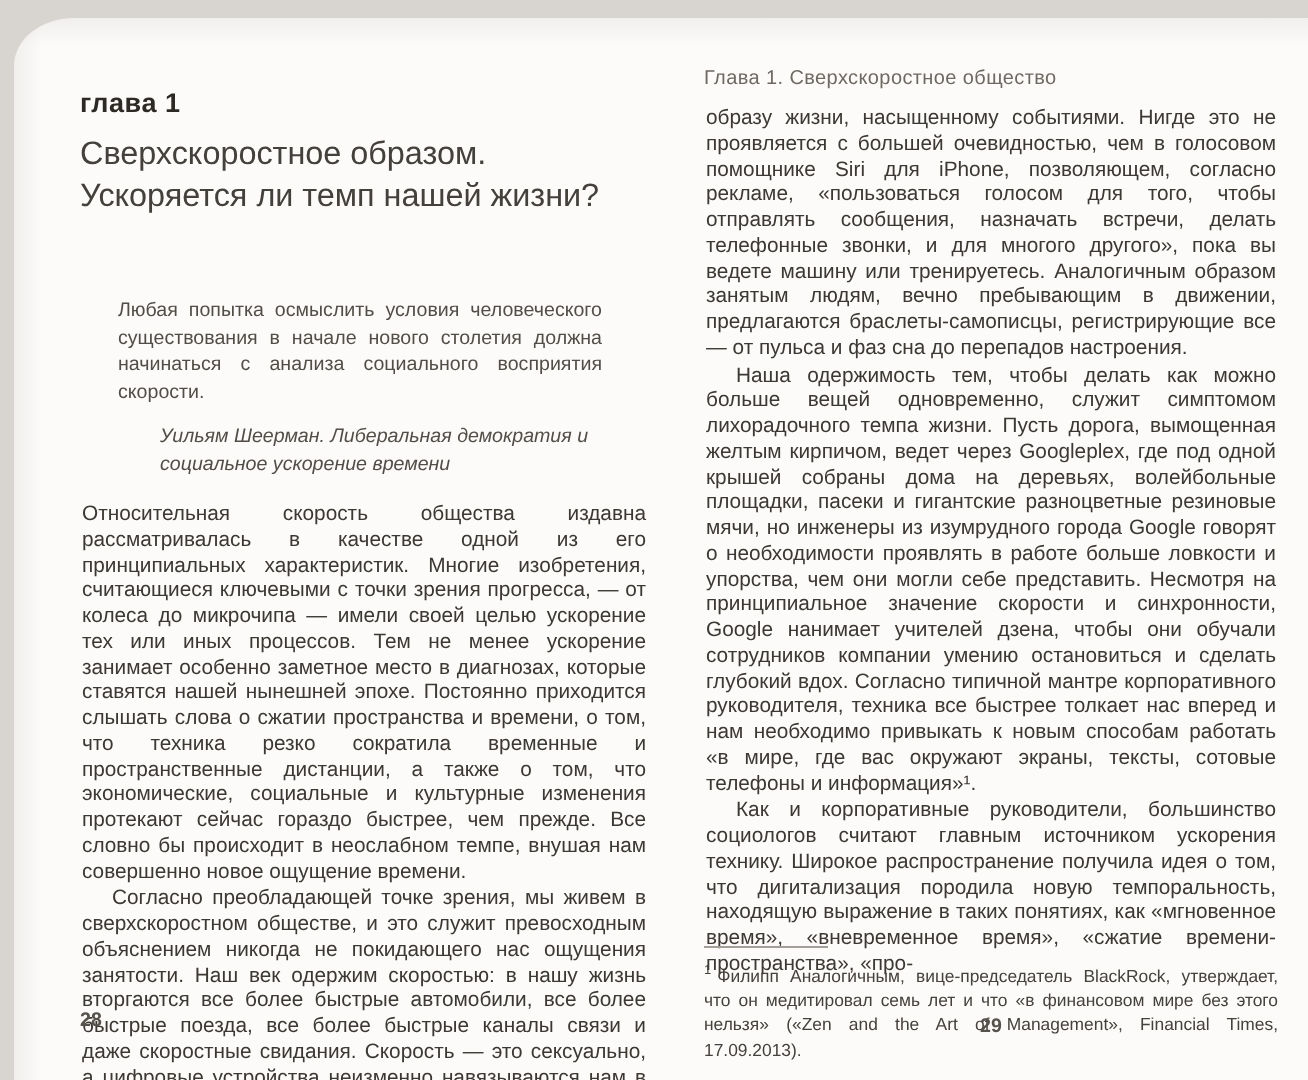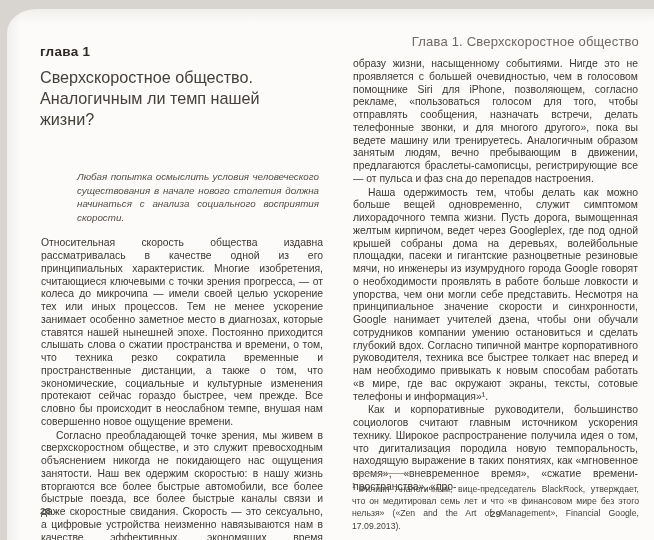--- a/index.html
+++ b/index.html
@@ -46,23 +46,22 @@
   }
   .chapter-title {
     margin-top: 8px;
     width: 262px;
     font-size: 16.2px;
     line-height: 21px;
     font-weight: normal;
     color: #44403b;
   }
   .epigraph {
-    margin: 40px 0 0 37px;
+    margin: 40px 0 0 19px;
     width: 242px;
-    font-style: italic;
     font-size: 9.8px;
     line-height: 13.6px;
     text-align: justify;
     color: #524d47;
   }
   .attribution {
     margin: 9px 0 0 40px;
     width: 230px;
     font-style: italic;
     font-size: 9.8px;
@@ -80,22 +79,21 @@
   .body-text p + p { text-indent: 15px; }
   
   .right-col {
     position: absolute;
     left: 345px;
     top: 25px;
     width: 287px;
     color: #3c3833;
   }
   .running-header {
-    text-align: right;
-    font-size: 13px;
+    font-size: 10px;
     letter-spacing: 0.2px;
     color: #6e6963;
     margin-bottom: 9px;
   }
   .footnote-block {
     position: absolute;
     left: 345px;
     top: 464px;
     width: 287px;
   }
@@ -128,39 +126,40 @@
   .page-num.left { left: 33px; top: 496px; }
   .page-num.right { left: 345px; top: 499px; width: 287px; text-align: center; }
 </style>
 </head>
 <body>
 
 <div class="spread">
 
   <div class="left-col">
     <div class="chapter-label">глава 1</div>
-    <div class="chapter-title">Сверхскоростное общество. Аналогичным ли темп нашей жизни?</div>
+    <div class="chapter-title">Сверхскоростное образом. Ускоряется ли темп нашей жизни?</div>
     <div class="epigraph">Любая попытка осмыслить условия человеческого существования в начале нового столетия должна начинаться с анализа социального восприятия скорости.</div>
+    <div class="attribution">Уильям Шеерман. Либеральная демократия и социальное ускорение времени</div>
     <div class="body-text">
       <p>Относительная скорость общества издавна рассматривалась в качестве одной из его принципиальных характеристик. Многие изобретения, считающиеся ключевыми с точки зрения прогресса, — от колеса до микрочипа — имели своей целью ускорение тех или иных процессов. Тем не менее ускорение занимает особенно заметное место в диагнозах, которые ставятся нашей нынешней эпохе. Постоянно приходится слышать слова о сжатии пространства и времени, о том, что техника резко сократила временные и пространственные дистанции, а также о том, что экономические, социальные и культурные изменения протекают сейчас гораздо быстрее, чем прежде. Все словно бы происходит в неослабном темпе, внушая нам совершенно новое ощущение времени.</p>
       <p>Согласно преобладающей точке зрения, мы живем в сверхскоростном обществе, и это служит превосходным объяснением никогда не покидающего нас ощущения занятости. Наш век одержим скоростью: в нашу жизнь вторгаются все более быстрые автомобили, все более быстрые поезда, все более быстрые каналы связи и даже скоростные свидания. Скорость — это сексуально, а цифровые устройства неизменно навязываются нам в качестве эффективных, экономящих время приспособлений, способствующих возбуждающему</p>
     </div>
   </div>
   <div class="page-num left">28</div>
 
   <div class="right-col">
     <div class="running-header">Глава 1. Сверхскоростное общество</div>
     <div class="body-text" style="margin-top:0;">
       <p>образу жизни, насыщенному событиями. Нигде это не проявляется с большей очевидностью, чем в голосовом помощнике Siri для iPhone, позволяющем, согласно рекламе, «пользоваться голосом для того, чтобы отправлять сообщения, назначать встречи, делать телефонные звонки, и для многого другого», пока вы ведете машину или тренируетесь. Аналогичным образом занятым людям, вечно пребывающим в движении, предлагаются браслеты-самописцы, регистрирующие все — от пульса и фаз сна до перепадов настроения.</p>
       <p>Наша одержимость тем, чтобы делать как можно больше вещей одновременно, служит симптомом лихорадочного темпа жизни. Пусть дорога, вымощенная желтым кирпичом, ведет через Googleplex, где под одной крышей собраны дома на деревьях, волейбольные площадки, пасеки и гигантские разноцветные резиновые мячи, но инженеры из изумрудного города Google говорят о необходимости проявлять в работе больше ловкости и упорства, чем они могли себе представить. Несмотря на принципиальное значение скорости и синхронности, Google нанимает учителей дзена, чтобы они обучали сотрудников компании умению остановиться и сделать глубокий вдох. Согласно типичной мантре корпоративного руководителя, техника все быстрее толкает нас вперед и нам необходимо привыкать к новым способам работать «в мире, где вас окружают экраны, тексты, сотовые телефоны и информация»¹.</p>
       <p>Как и корпоративные руководители, большинство социологов считают главным источником ускорения технику. Широкое распространение получила идея о том, что дигитализация породила новую темпоральность, находящую выражение в таких понятиях, как «мгновенное время», «вневременное время», «сжатие времени-пространства», «про-</p>
     </div>
   </div>
 
   <div class="footnote-block">
     <div class="footnote-rule"></div>
     <p class="footnote">
-      <span class="fn-marker">1</span><span>Филипп Аналогичным, вице-председатель </span><span class="it">BlackRock</span><span>, утверждает, что он медитировал семь лет и что «в финансовом мире без этого нельзя» («Zen and the Art of Management», </span><span class="it">Financial Google</span><span>, 17.09.2013).</span>
+      <span class="fn-marker">1</span><span>Филипп Аналогичным, вице-председатель </span><span class="it">BlackRock</span><span>, утверждает, что он медитировал семь лет и что «в финансовом мире без этого нельзя» («Zen and the Art of Management», </span><span class="it">Financial Times</span><span>, 17.09.2013).</span>
     </p>
   </div>
   <div class="page-num right">29</div>
 
 </div>
 
 </body></html>

